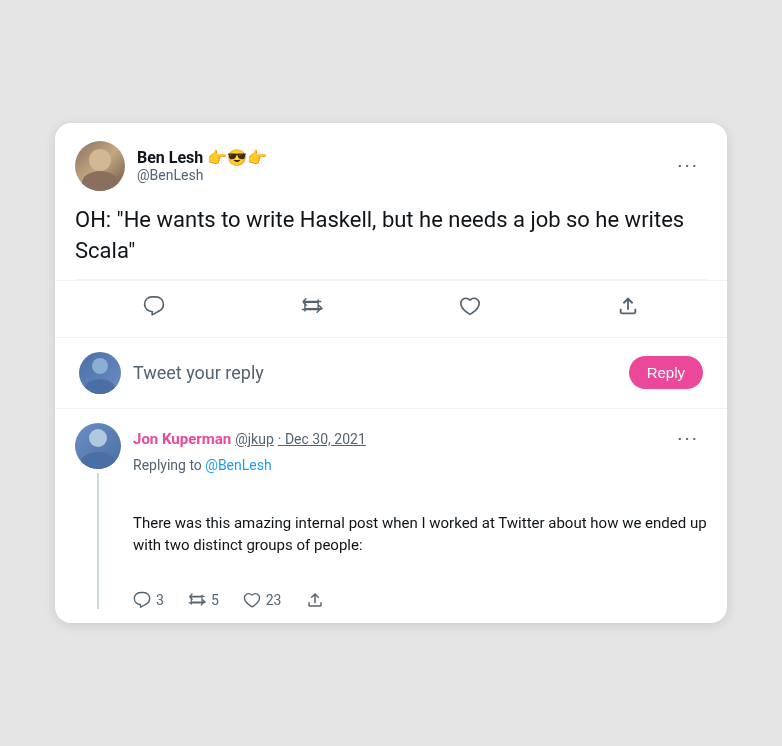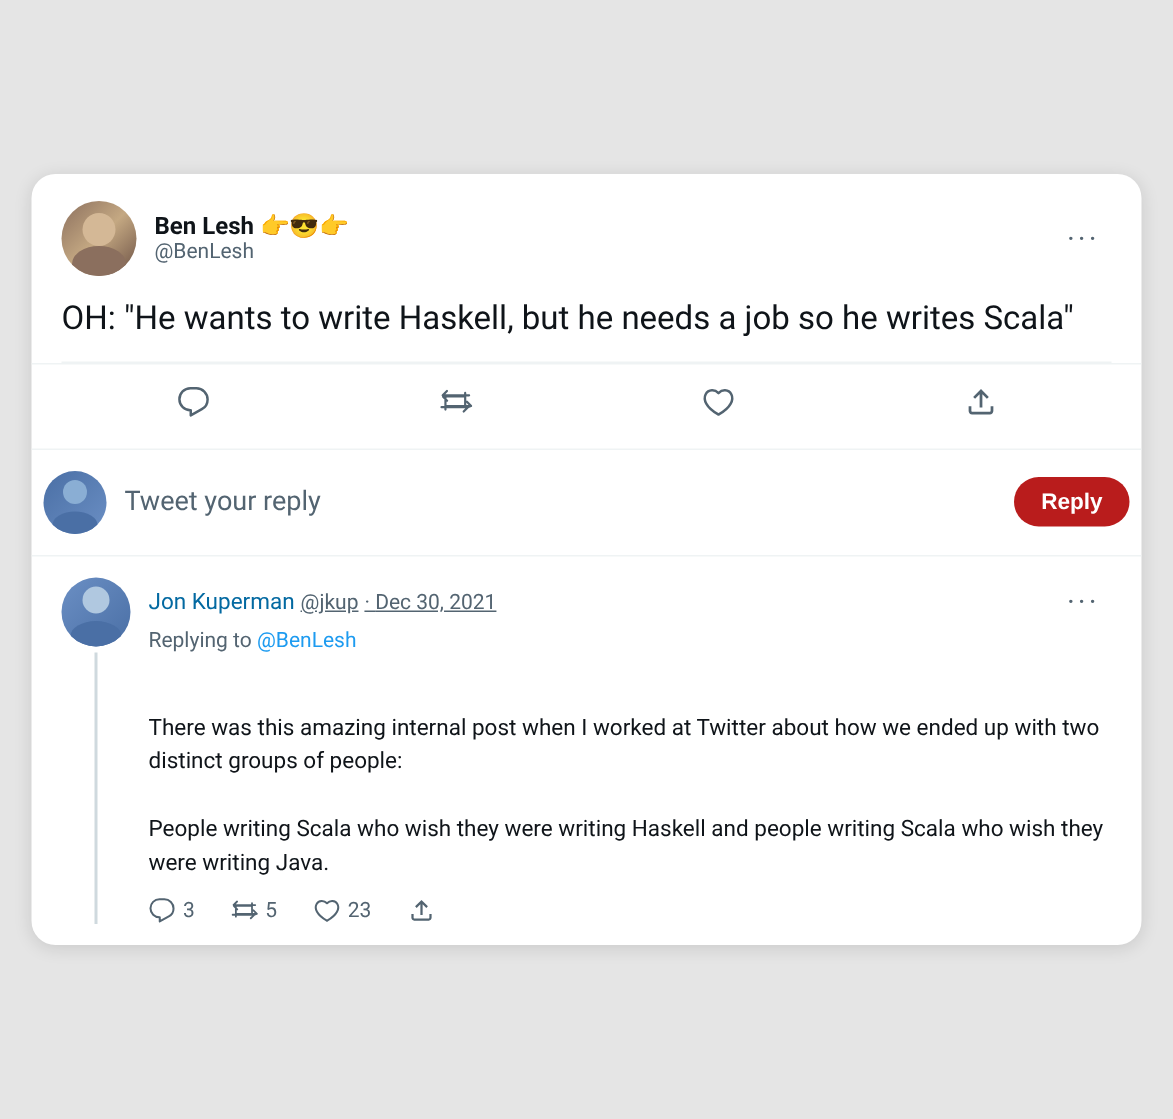--- a/index.html
+++ b/index.html
@@ -7,21 +7,21 @@
       background: #e5e5e5;
       display: flex;
       align-items: center;
       justify-content: center;
       min-height: 100vh;
       font-family: -apple-system, BlinkMacSystemFont, "Segoe UI", Roboto, sans-serif;
     }
     .card {
       background: #fff;
       border-radius: 16px;
-      width: 740px;
+      width: 672px;
       padding: 0;
       box-shadow: 0 2px 12px rgba(0,0,0,0.12);
       overflow: hidden;
     }
 
     
     .tweet-header {
       display: flex;
       align-items: center;
       padding: 18px 20px 10px 20px;
@@ -139,21 +139,21 @@
       height: 22px;
       display: flex;
       align-items: center;
       justify-content: center;
     }
 
     
     .reply-box {
       display: flex;
       align-items: center;
-      padding: 14px 8px;
+      padding: 14px 24px;
       gap: 12px;
       border-bottom: 1px solid #eff3f4;
     }
     .reply-avatar {
       width: 42px;
       height: 42px;
       border-radius: 50%;
       background: linear-gradient(135deg, #4a6fa5, #6b8fc4);
       flex-shrink: 0;
       overflow: hidden;
@@ -179,27 +179,27 @@
       bottom: -3px;
       left: 6px;
     }
     .reply-input {
       flex: 1;
       font-size: 18px;
       color: #536471;
       cursor: text;
     }
     .reply-button {
-      background: #b91c1c;
+      background: #ec4899;
       color: #fff;
       border: none;
       border-radius: 9999px;
       padding: 8px 18px;
       font-size: 15px;
-      font-weight: 700;
+      font-weight: 400;
       cursor: pointer;
     }
 
     
     .reply-tweet {
       padding: 14px 20px;
       display: flex;
       gap: 12px;
     }
     .reply-tweet-left {
@@ -243,23 +243,23 @@
       margin-top: 4px;
     }
     .reply-tweet-content { flex: 1; }
     .reply-tweet-header {
       display: flex;
       align-items: center;
       justify-content: space-between;
       margin-bottom: 2px;
     }
     .reply-user-name {
-      font-weight: 400;
+      font-weight: 700;
       font-size: 15px;
-      color: #0369a1;
+      color: #ec4899;
     }
     .reply-user-handle, .reply-date {
       font-size: 14px;
       color: #536471;
       text-decoration: underline;
     }
     .replying-to {
       font-size: 14px;
       color: #536471;
       margin-bottom: 10px;
@@ -370,21 +370,20 @@
           <span class="reply-date"> · <span>Dec 30, 2021</span></span>
         </div>
         <div class="more-btn">···</div>
       </div>
       <div class="replying-to">
         Replying to <a href="#">@BenLesh</a>
       </div>
       <div class="reply-tweet-body">
         <p>There was this amazing internal post when I worked at Twitter about how we ended up with two distinct groups of people:</p>
         <br>
-        <p>People writing Scala who wish they were writing Haskell and people writing Scala who wish they were writing Java.</p>
       </div>
       <div class="reply-tweet-actions">
 
         <div class="reply-action">
           <svg viewBox="0 0 24 24" fill="none" stroke="currentColor" stroke-width="1.8">
             <path d="M1.751 10c0-4.42 3.584-8 8.005-8h4.366c4.49 0 8.129 3.64 8.129 8.13 0 2.96-1.607 5.68-4.196 7.11l-8.054 4.46v-3.69h-.067c-4.49.1-8.183-3.51-8.183-8.01z" stroke-linecap="round" stroke-linejoin="round"></path>
           </svg>
           <span>3</span>
         </div>
 

